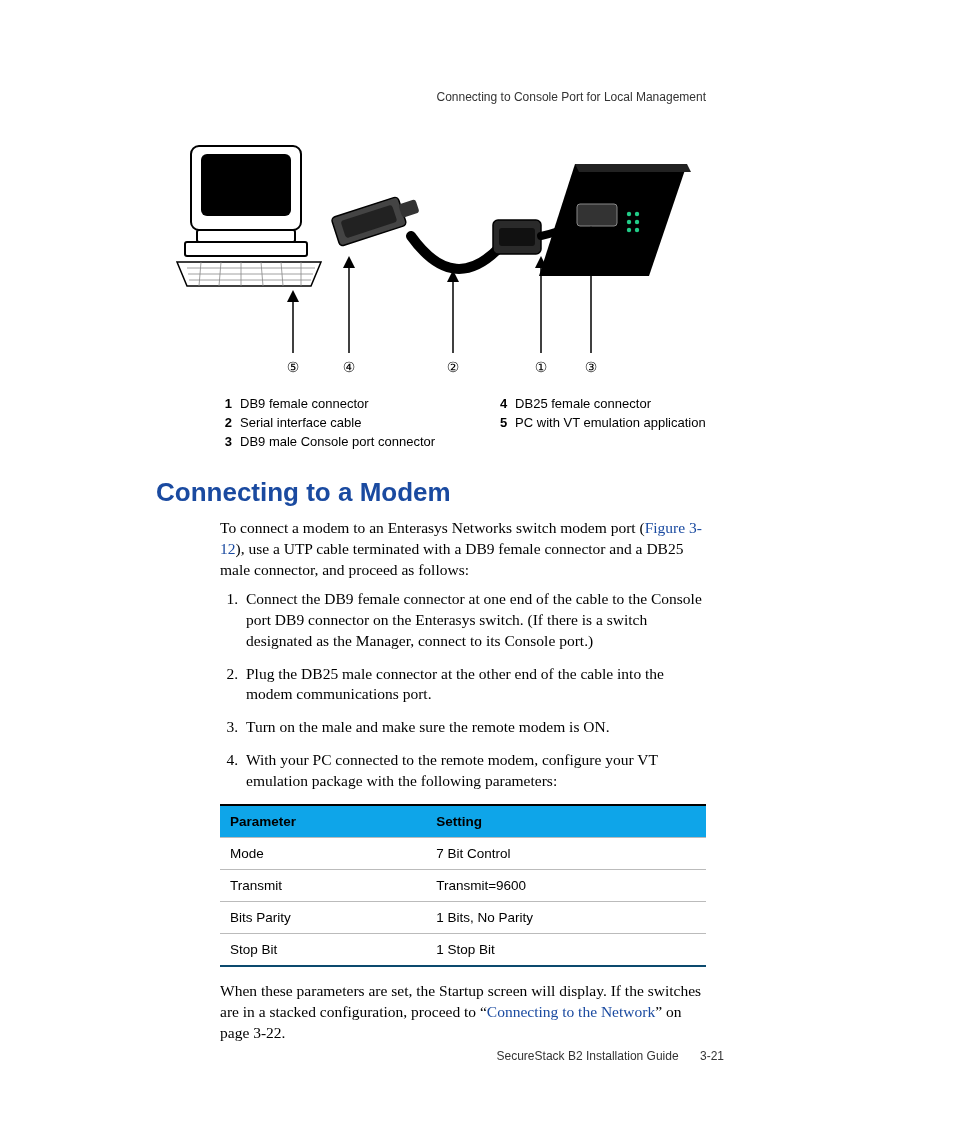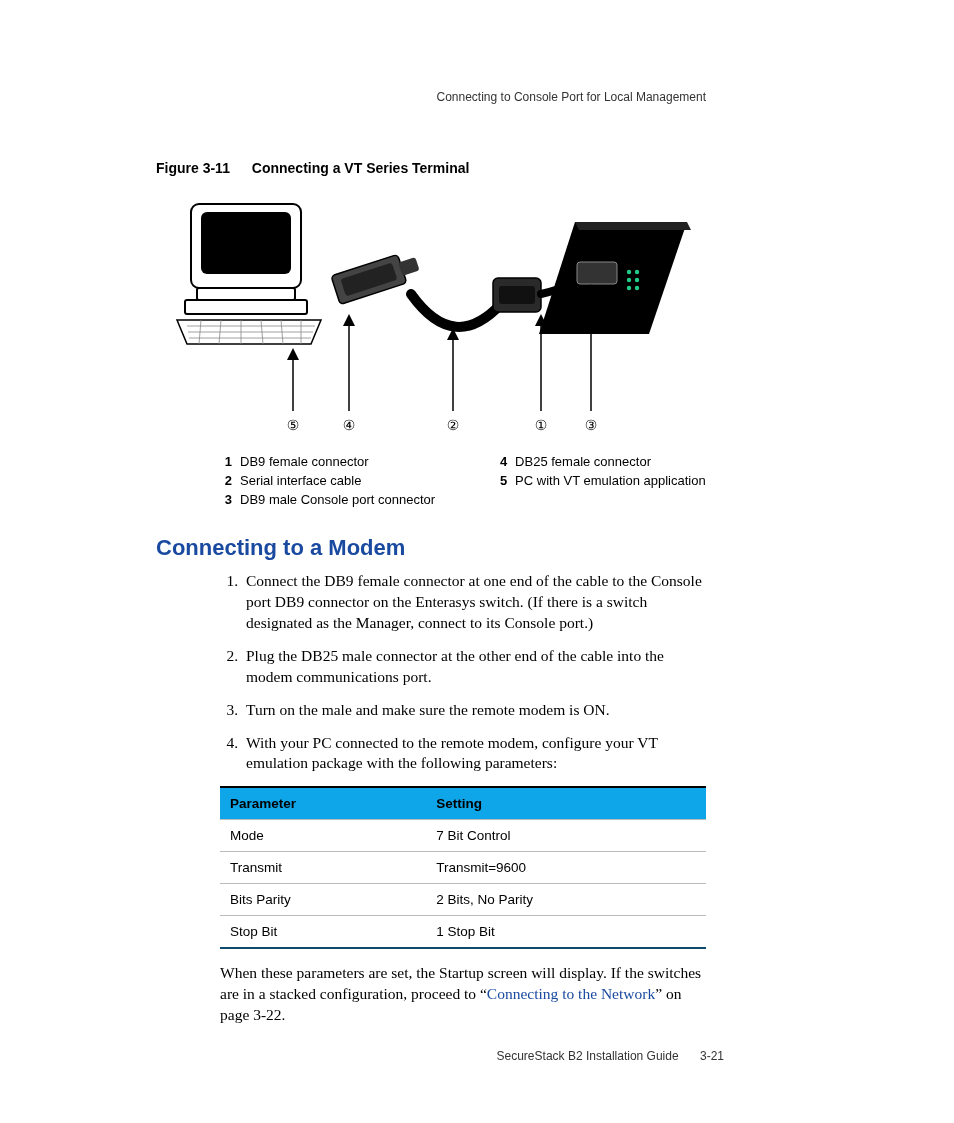--- a/index.html
+++ b/index.html
@@ -42,21 +42,21 @@
     gap: 60px;
     font-family: Arial, Helvetica, sans-serif;
     font-size: 13px;
   }
   .legend-col { display: flex; flex-direction: column; gap: 4px; }
   .legend-row { display: flex; gap: 8px; align-items: baseline; }
   .legend-num { font-weight: bold; width: 12px; text-align: right; }
   .h2 {
     font-family: Arial, Helvetica, sans-serif;
     font-weight: bold;
-    font-size: 22px;
+    font-size: 26px;
     color: #1a4aa0;
     margin: 28px 0 10px 0;
   }
   .body-indent { margin-left: 64px; }
   .para {
     font-size: 15.5px;
     line-height: 1.35;
     margin: 8px 0;
   }
   .link { color: #1a4aa0; }
@@ -101,24 +101,20 @@
     font-family: Arial, Helvetica, sans-serif;
   }
 </style>
 </head>
 <body>
 
 <div class="page">
 
   <div class="running-head">Connecting to Console Port for Local Management</div>
 
-  <div class="figure-caption">
-    <span class="figure-num">Figure 3-11</span>
-    <span>Connecting a VT Series Terminal</span>
-  </div>
 
   <div class="figure-area">
     <svg class="figure-svg" width="520" height="250" viewBox="0 0 520 250">
 
       <g>
         <rect x="20" y="18" width="110" height="84" rx="8" fill="#fff" stroke="#000" stroke-width="2"></rect>
         <rect x="30" y="26" width="90" height="62" rx="6" fill="#000"></rect>
         <rect x="26" y="102" width="98" height="12" rx="2" fill="#fff" stroke="#000" stroke-width="2"></rect>
         <rect x="14" y="114" width="122" height="14" rx="2" fill="#fff" stroke="#000" stroke-width="2"></rect>
 
@@ -212,20 +208,23 @@
       <div class="legend-row">
         <span class="legend-num">5</span>
         <span>PC with VT emulation application</span>
       </div>
     </div>
   </div>
 
   <div class="h2">Connecting to a Modem</div>
 
   <div class="body-indent">
+    <p class="para">
+      <span>To connect a modem to an Enterasys Networks switch modem port (</span><span class="link">Figure 3-12</span><span>), use a UTP cable terminated with a DB9 female connector and a DB25 male connector, and proceed as follows:</span>
+    </p>
 
     <ol class="steps">
       <li>Connect the DB9 female connector at one end of the cable to the Console port DB9 connector on the Enterasys switch. (If there is a switch designated as the Manager, connect to its Console port.)</li>
       <li>Plug the DB25 male connector at the other end of the cable into the modem communications port.</li>
       <li>Turn on the male and make sure the remote modem is ON.</li>
       <li>With your PC connected to the remote modem, configure your VT emulation package with the following parameters:</li>
     </ol>
 
     <table class="params">
       <thead>
@@ -238,21 +237,21 @@
         <tr>
           <td>Mode</td>
           <td>7 Bit Control</td>
         </tr>
         <tr>
           <td>Transmit</td>
           <td>Transmit=9600</td>
         </tr>
         <tr>
           <td>Bits Parity</td>
-          <td>2 Bits, No Parity</td>
+          <td>1 Bits, No Parity</td>
         </tr>
         <tr>
           <td>Stop Bit</td>
           <td>1 Stop Bit</td>
         </tr>
       </tbody>
     </table>
 
     <p class="para">
       <span>When these parameters are set, the Startup screen will display. If the switches are in a stacked configuration, proceed to “</span><span class="link">Connecting to the Network</span><span>” on page 3-22.</span>

